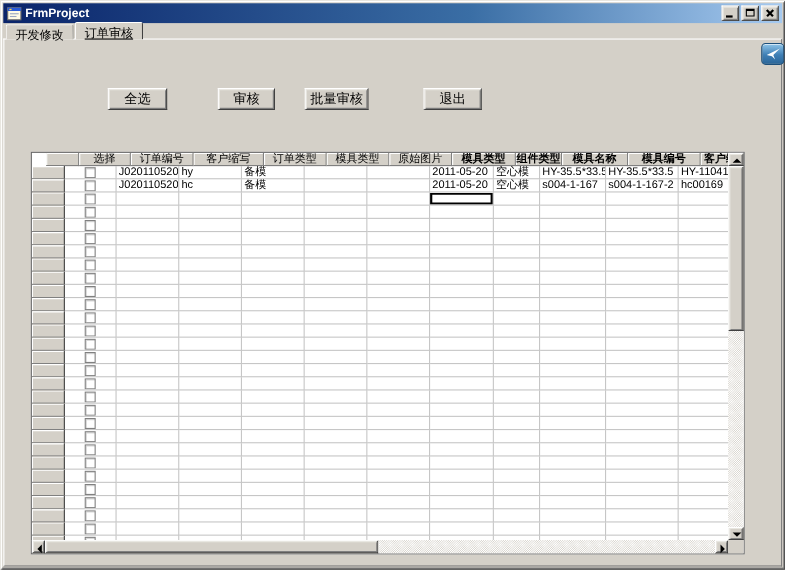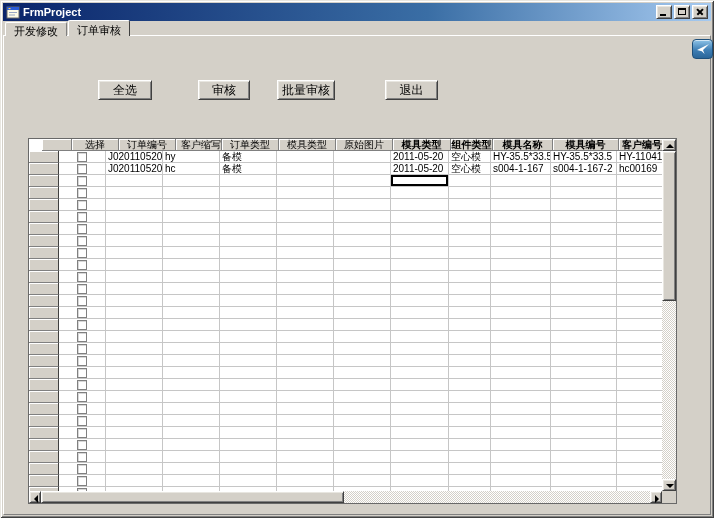--- a/index.html
+++ b/index.html
@@ -29,21 +29,21 @@
   .winbtn .cls1,.winbtn .cls2 { position:absolute; left:3px; top:5px; width:8px; height:1.6px; background:#000; }
   .winbtn .cls1 { transform:rotate(45deg); } .winbtn .cls2 { transform:rotate(-45deg); }
 
   
   .tabstrip { position:absolute; left:5px; top:20px; height:16px; display:flex; align-items:flex-end; z-index:3; }
   .tab {
     height:14px; padding:1px 8px 0 8px; font-size:11px; background:#d4d0c8; color:#000;
     border:1px solid; border-color:#fff #808080 #d4d0c8 #fff; border-bottom:none;
     border-radius:2px 2px 0 0; margin-right:1px;
   }
-  .tab.selected { height:16px; padding-top:2px; border-color:#fff #404040 #d4d0c8 #fff; position:relative; z-index:4; }
+  .tab.selected { height:16px; padding-top:2px; border-color:#fff #404040 #d4d0c8 #fff; position:relative; z-index:4;text-decoration:underline; }
   .tabpage {
     position:absolute; left:3px; top:35px; right:3px; bottom:3px;
     border-top:1px solid #fff; border-left:1px solid #fff;
     border-right:1px solid #808080; border-bottom:1px solid #808080;
     background:#d4d0c8;
   }
 
   
   .fly-btn {
     position:absolute; right:1px; top:39px; width:21px; height:20px; border-radius:4px;
@@ -151,21 +151,21 @@
   <div class="btn" style="left:198px;width:52px;">审核</div>
   <div class="btn" style="left:277px;width:58px;">批量审核</div>
   <div class="btn" style="left:385px;width:53px;">退出</div>
 
   <div class="grid">
     <div class="grid-inner">
       <div class="grid-hrow">
           <div class="hcell" style="width: 30px;"></div>
           <div class="hcell" style="width: 47px;">选择</div>
           <div class="hcell" style="width: 57px;">订单编号</div>
-          <div class="hcell" style="width: 46px; text-align: right;">客户缩写</div>
+          <div class="hcell" style="width: 64px;">客户缩写</div>
           <div class="hcell" style="width: 57px;">订单类型</div>
           <div class="hcell" style="width: 57px;">模具类型</div>
           <div class="hcell" style="width: 57px;">原始图片</div>
           <div class="hcell bold" style="width: 58px;">模具类型</div>
           <div class="hcell bold" style="width: 42px; font-family: Liberation Serif, serif;">组件类型</div>
           <div class="hcell bold" style="width: 60px;">模具名称</div>
           <div class="hcell bold" style="width: 66px;">模具编号</div>
           <div class="hcell bold" style="width: 47px;">客户编号</div>
         </div>
       <div>

